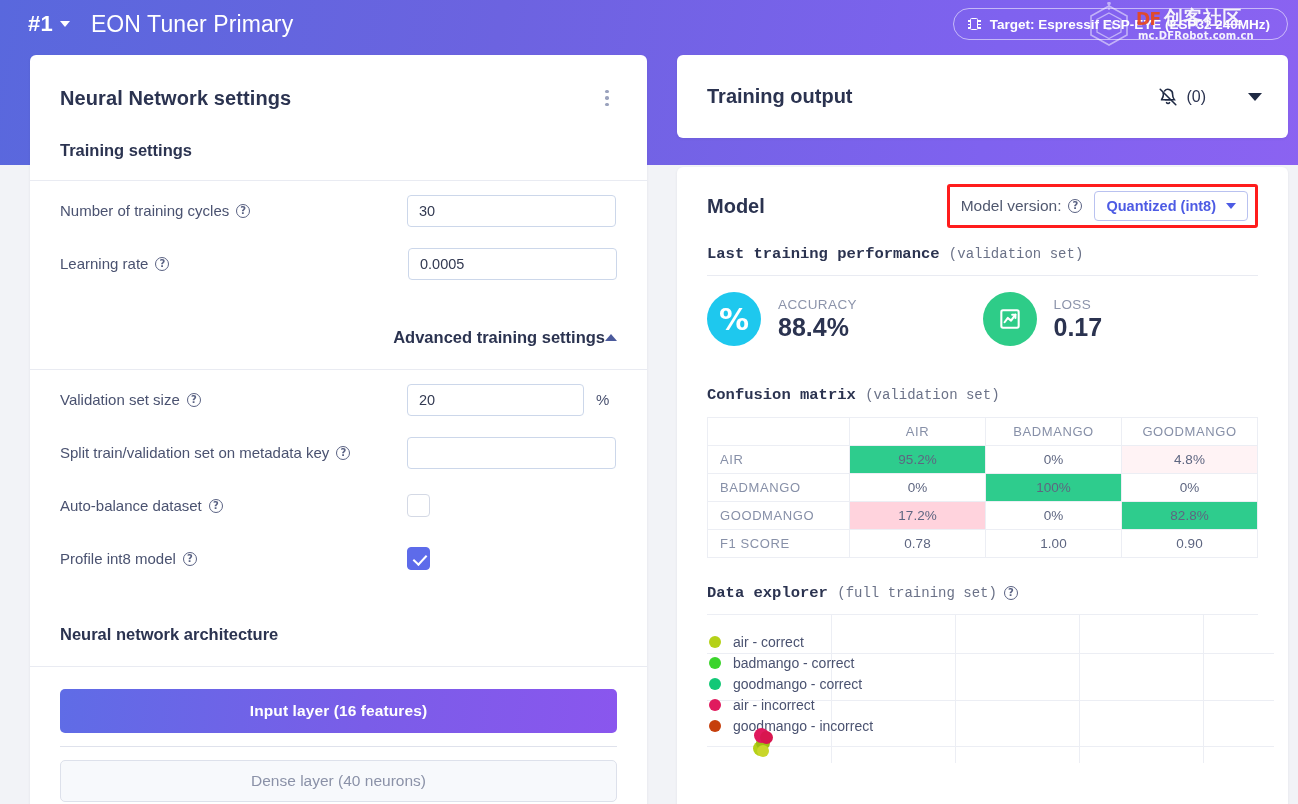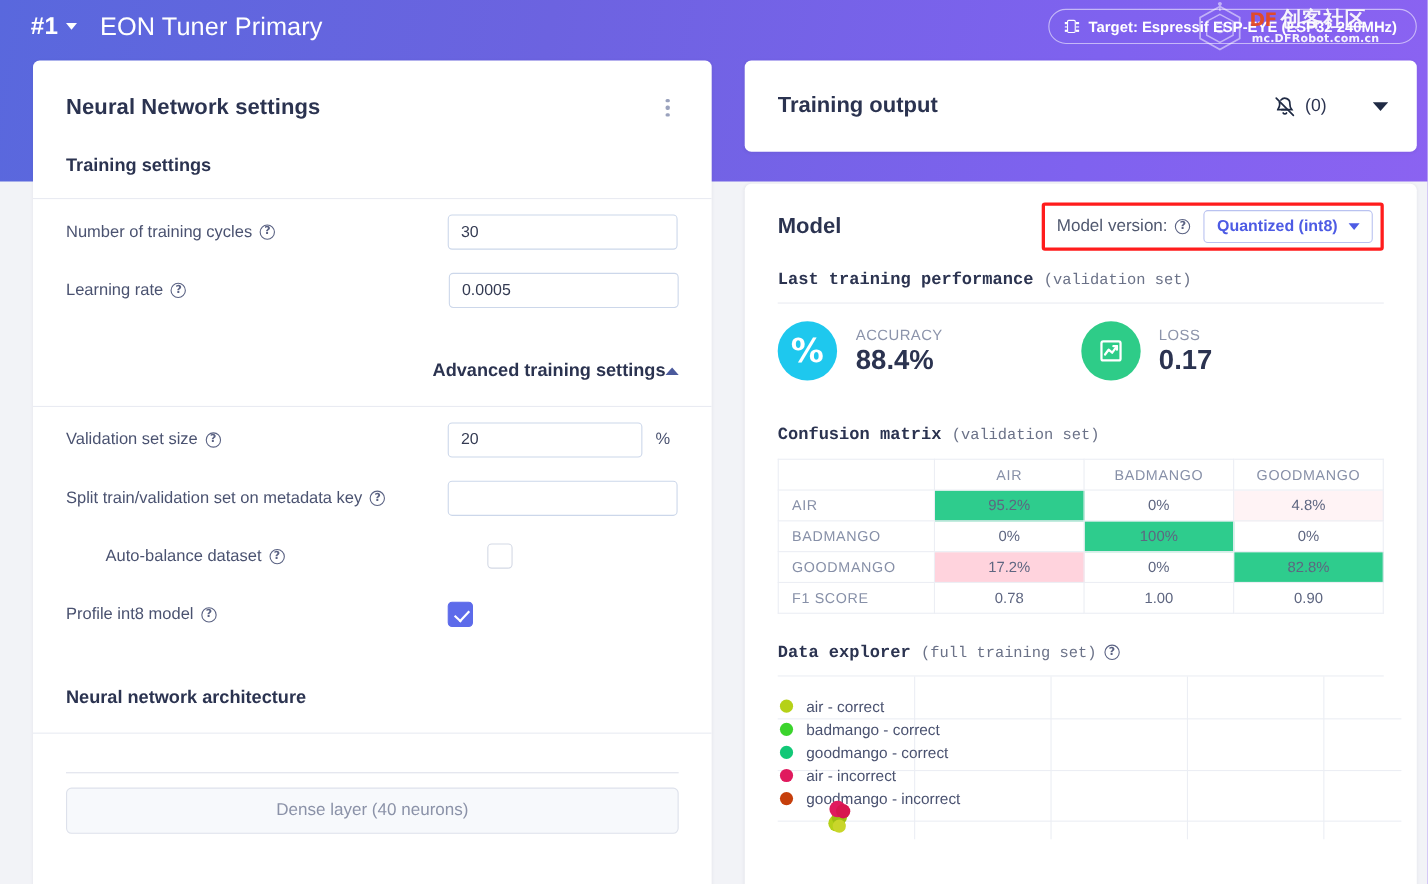--- a/index.html
+++ b/index.html
@@ -453,40 +453,41 @@
     </div>
 
     <div class="field-row" style="height:53px;">
       <div class="field-label" style="width:347px;">
         <span>Split train/validation set on metadata key</span>
         <span class="qmark">?</span>
       </div>
       <input class="txt-input" style="width: 209px;" value="">
     </div>
 
-    <div class="field-row" style="height:53px;margin-left:36px;">
+    <div class="field-row" style="height:53px;">
       <div class="field-label" style="width:347px;">
         <span>Auto-balance dataset</span>
         <span class="qmark">?</span>
       </div>
       <div class="checkbox"></div>
     </div>
 
     <div class="field-row" style="height:53px;">
       <div class="field-label" style="width:347px;">
         <span>Profile int8 model</span>
         <span class="qmark">?</span>
       </div>
       <div class="checkbox checked"></div>
     </div>
 
     <div class="section-title" style="margin-top:40px;margin-bottom:22px;">Neural network architecture</div>
     <div class="sep"></div>
 
     <div style="height:22px;"></div>
+    <div class="layer-input">Input layer (16 features)</div>
     <div class="layer-divider"></div>
     <div class="layer-dense">Dense layer (40 neurons)</div>
   </div>
 
   <div class="card right-card-top">
     <div class="rc-top-inner">
       <div class="rc-title">Training output</div>
       <div class="rc-right">
         <div class="bell-wrap">
           <svg width="22" height="22" viewBox="0 0 24 24" fill="none" stroke="#1f2a44" stroke-width="1.7" stroke-linecap="round">

